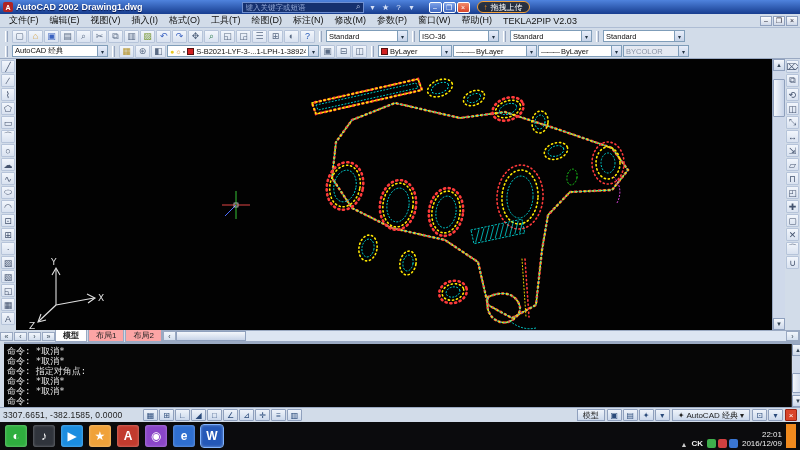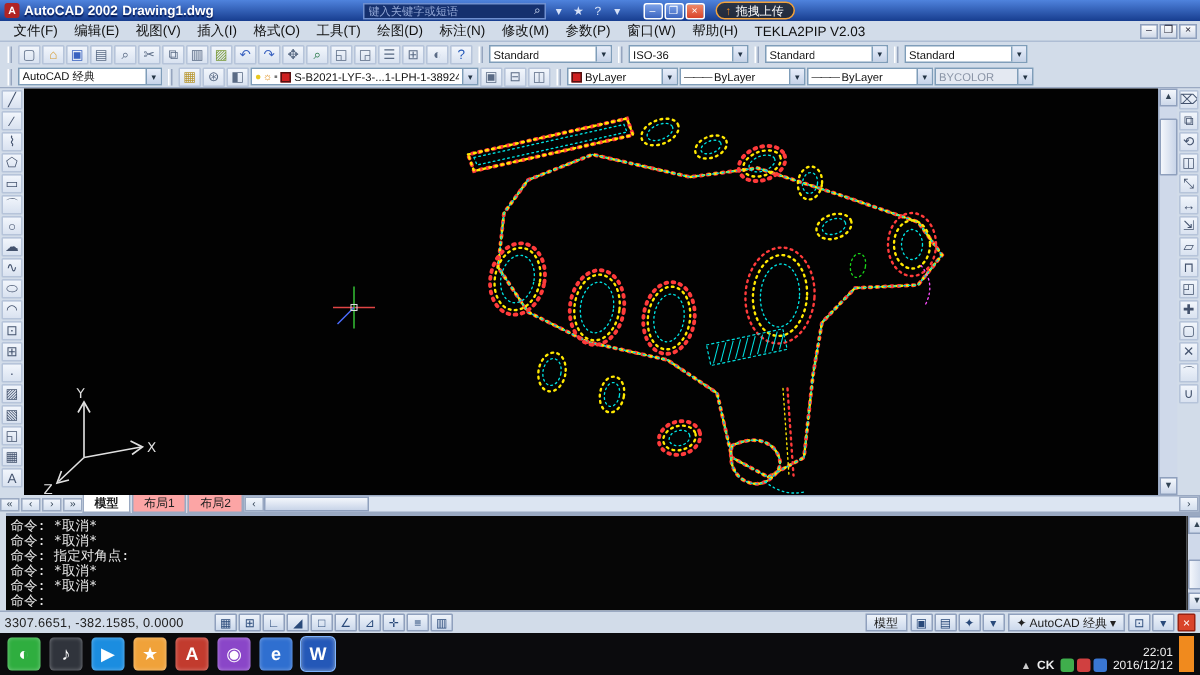--- a/index.html
+++ b/index.html
@@ -466,19 +466,19 @@
     <div class="tray">
       <span class="trup">▲</span>
       <span class="trlang">CK</span>
       <div class="iconset" style="gap:2px">
           <span class="trchip" style="background: rgb(63, 174, 76);"></span>
           <span class="trchip" style="background: rgb(208, 64, 64);"></span>
           <span class="trchip" style="background: rgb(58, 118, 210);"></span>
         </div>
       <div class="clock">
         <div>22:01</div>
-        <div>2016/12/12</div>
+        <div>2016/12/09</div>
       </div>
       <span class="corner"></span>
     </div>
   </div>
 
 </div>
 
 </body></html>

